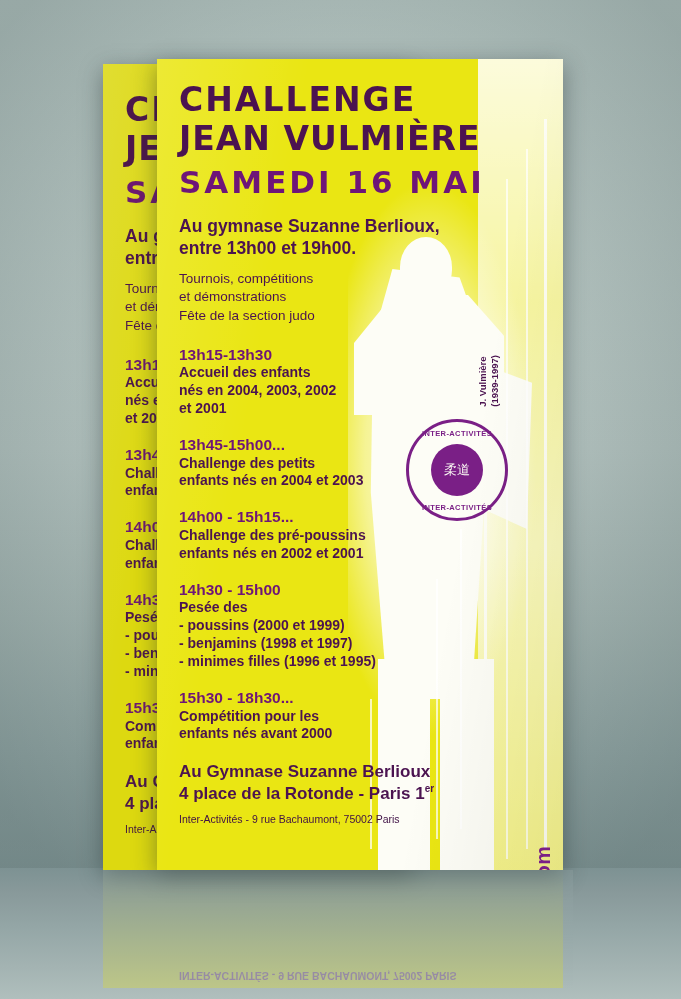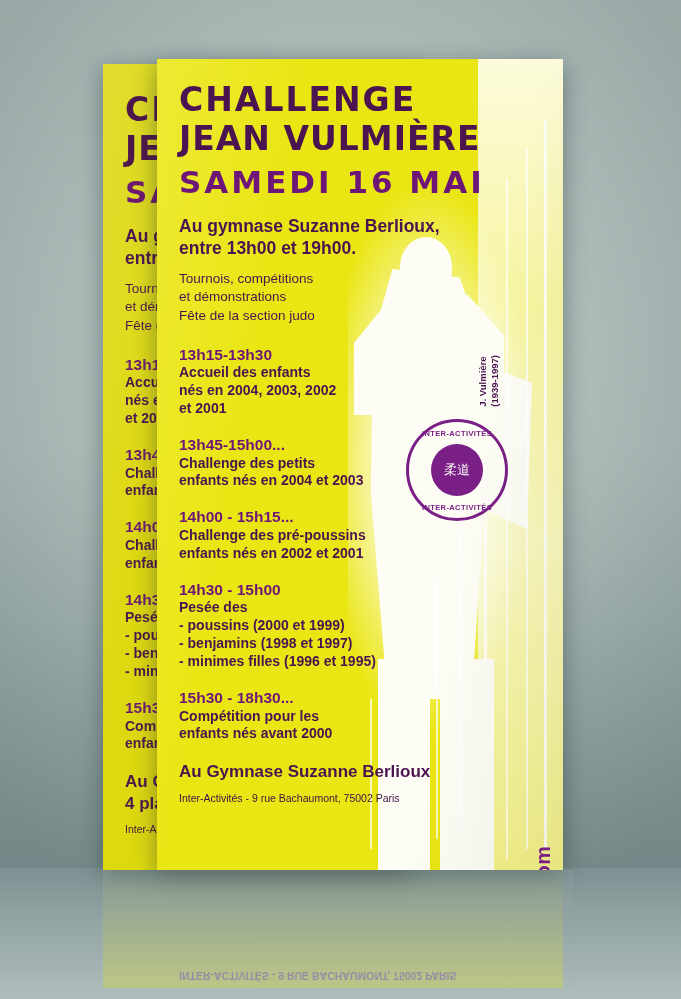--- a/index.html
+++ b/index.html
@@ -445,20 +445,21 @@
       <div class="sch-item">
         <div class="sch-time">15h30 - 18h30...</div>
         <div class="sch-line">Compétition pour les</div>
         <div class="sch-line">enfants nés avant 2000</div>
       </div>
 
     </div>
 
     <div class="addr">
       <div>Au Gymnase Suzanne Berlioux</div>
+      <div><span>4 place de la Rotonde - Paris 1</span><sup>er</sup></div>
     </div>
 
     <div class="footer">Inter-Activités - 9 rue Bachaumont, 75002 Paris</div>
   </div>
 </div>
 
 <div class="reflection">
   <div class="rf rf-a"></div>
   <div class="rf rf-b"></div>
   <div class="rf-txt">INTER-ACTIVITÉS - 9 RUE BACHAUMONT, 75002 PARIS</div>

